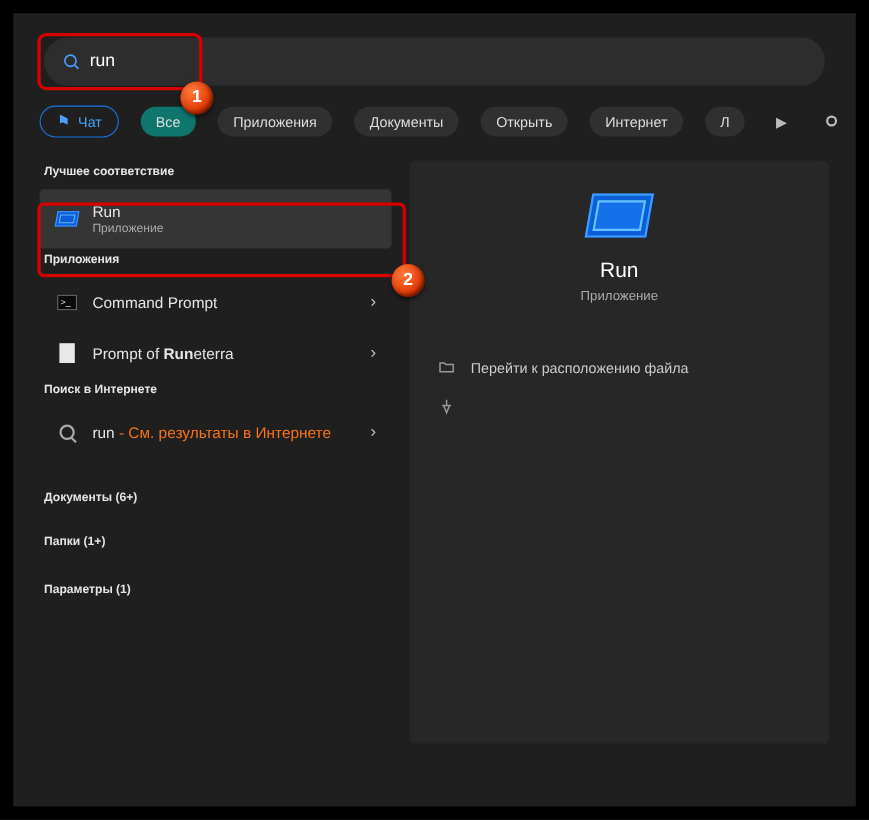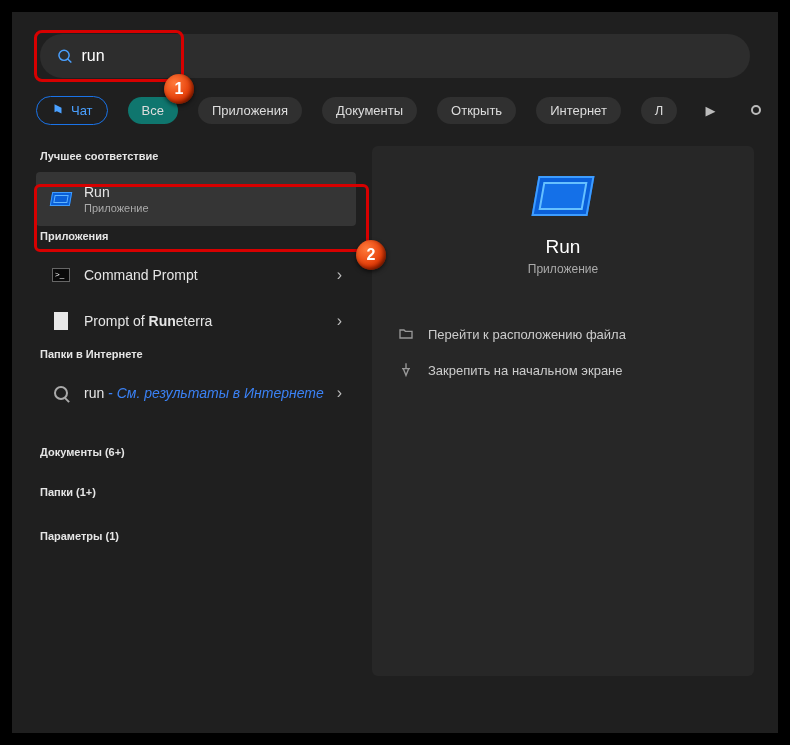--- a/index.html
+++ b/index.html
@@ -82,21 +82,21 @@
     width: 14px; height: 18px; background: #e8e8e8; position: relative;
   }
   .search-icon-sm {
     width: 14px; height: 14px; border: 2px solid #aaa; border-radius: 50%;
     position: relative;
   }
   .search-icon-sm::after {
     content: ''; position: absolute; width: 6px; height: 2px; background: #aaa;
     transform: rotate(45deg); bottom: -3px; right: -4px;
   }
-  .sub-text { color: #3b82f6; font-style: italic; }
+  .sub-text { color: #f97316; }
 
   .preview { display: flex; flex-direction: column; align-items: center; }
   .run-icon-lg {
     width: 56px; height: 40px; background: #0a5fd8; border: 2px solid #3d9cff;
     transform: skewX(-10deg); position: relative; margin-bottom: 20px;
   }
   .run-icon-lg::after { content:''; position:absolute; inset:4px; border:2px solid #66c0ff; background:#1470e8; }
   .preview-title { color: #fff; font-size: 19px; font-weight: 400; margin-bottom: 4px; }
   .preview-sub { color: #aaa; font-size: 12px; }
   .actions { margin-top: 40px; width: 100%; }
@@ -172,21 +172,21 @@
       </div>
 
       <div class="result-item">
         <div class="icon-box">
             <div class="file-icon"></div>
           </div>
         <div class="result-title"><span>Prompt of </span><b>Run</b><span>eterra</span></div>
         <span class="chev">›</span>
       </div>
 
-      <div class="section-header">Папки в Интернете</div>
+      <div class="section-header">Поиск в Интернете</div>
 
       <div class="result-item">
         <div class="icon-box">
             <div class="search-icon-sm"></div>
           </div>
         <div class="result-title"><span>run</span><span class="sub-text"> - См. результаты в Интернете</span></div>
         <span class="chev">›</span>
       </div>
 
       <div class="section-header" style="margin-top:30px">Документы (6+)</div>
@@ -203,21 +203,20 @@
           <div class="action">
             <svg class="aicon" width="16" height="16" viewBox="0 0 24 24" fill="none" stroke="currentColor" stroke-width="2">
                 <path d="M3 6h6l2 2h10v10H3z"></path>
               </svg>
             <span>Перейти к расположению файла</span>
           </div>
           <div class="action">
             <svg class="aicon" width="16" height="16" viewBox="0 0 24 24" fill="none" stroke="currentColor" stroke-width="2">
                 <path d="M12 2v8M8 10l4 10 4-10M6 10h12"></path>
               </svg>
-            <span>Закрепить на начальном экране</span>
           </div>
         </div>
       </div>
     </div>
   </div>
 
   <div class="result-hl"></div>
   <div class="badge badge2">2</div>
 
 </div>

